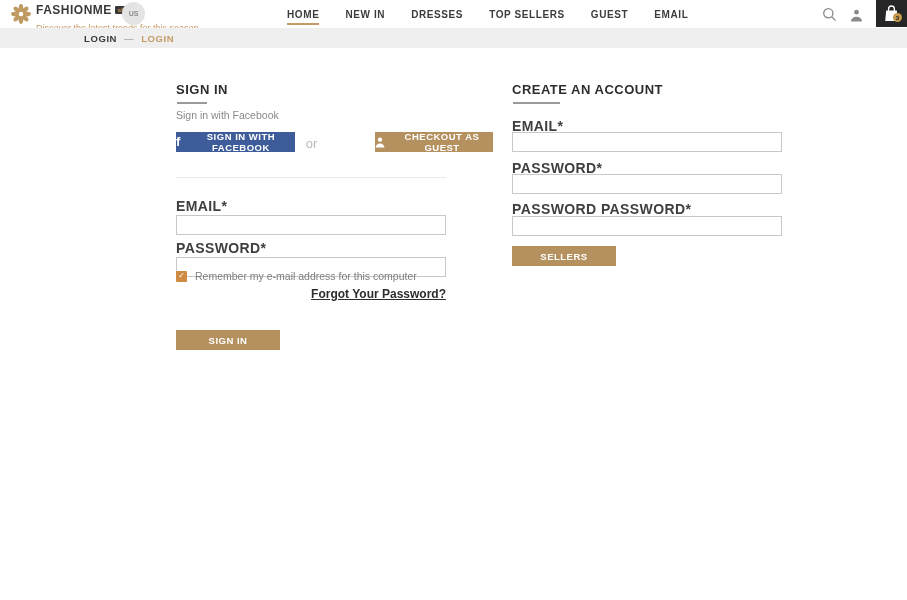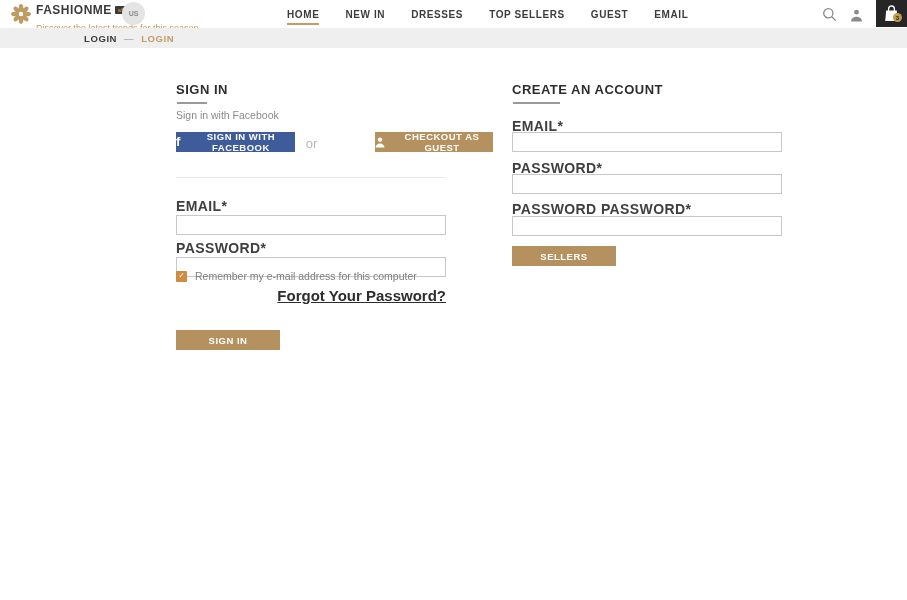--- a/index.html
+++ b/index.html
@@ -55,21 +55,21 @@
 
   .field-label { position:absolute; left:0; font-size:14px; font-weight:700; letter-spacing:.4px; color:#3f3f3f; }
   .text-input { position:absolute; left:0; width:270px; height:20px; border:1px solid #c8c8c8; background:#fff; font-size:11px; padding:0 6px; font-family:"Liberation Sans", sans-serif; color:#333; outline:none; }
 
   .l-email-label { top:116px; } .l-email-input { top:133px; }
   .l-pass-label  { top:158px; } .l-pass-input  { top:175px; }
   .remember-row { position:absolute; top:188px; left:0; display:flex; align-items:center; }
   .checkbox { width:11px; height:11px; background:#cf8b41; border-radius:1px; display:flex; align-items:center; justify-content:center; cursor:pointer; }
   .checkbox::after { content:"\2713"; color:#fff; font-size:8px; line-height:1; }
   .remember-label { margin-left:8px; font-size:10.5px; color:#7d7d7d; }
-  .forgot-link { position:absolute; top:205px; right:0; font-size:15px; font-weight:700; color:#2d2d2d; text-decoration:underline; cursor:pointer; }
+  .forgot-link { position:absolute; top:205px; right:0; font-size:12px; font-weight:700; color:#2d2d2d; text-decoration:underline; cursor:pointer; }
   .btn-signin { position:absolute; top:248px; left:0; width:104px; background:#b5915f; }
 
   .r-email-label { top:36px; }  .r-email-input { top:50px; }
   .r-pass-label  { top:78px; }  .r-pass-input  { top:92px; }
   .r-conf-label  { top:119px; } .r-conf-input  { top:134px; }
   .btn-register { position:absolute; top:164px; left:0; width:104px; background:#b5915f; }
 </style>
 </head>
 <body>
 

